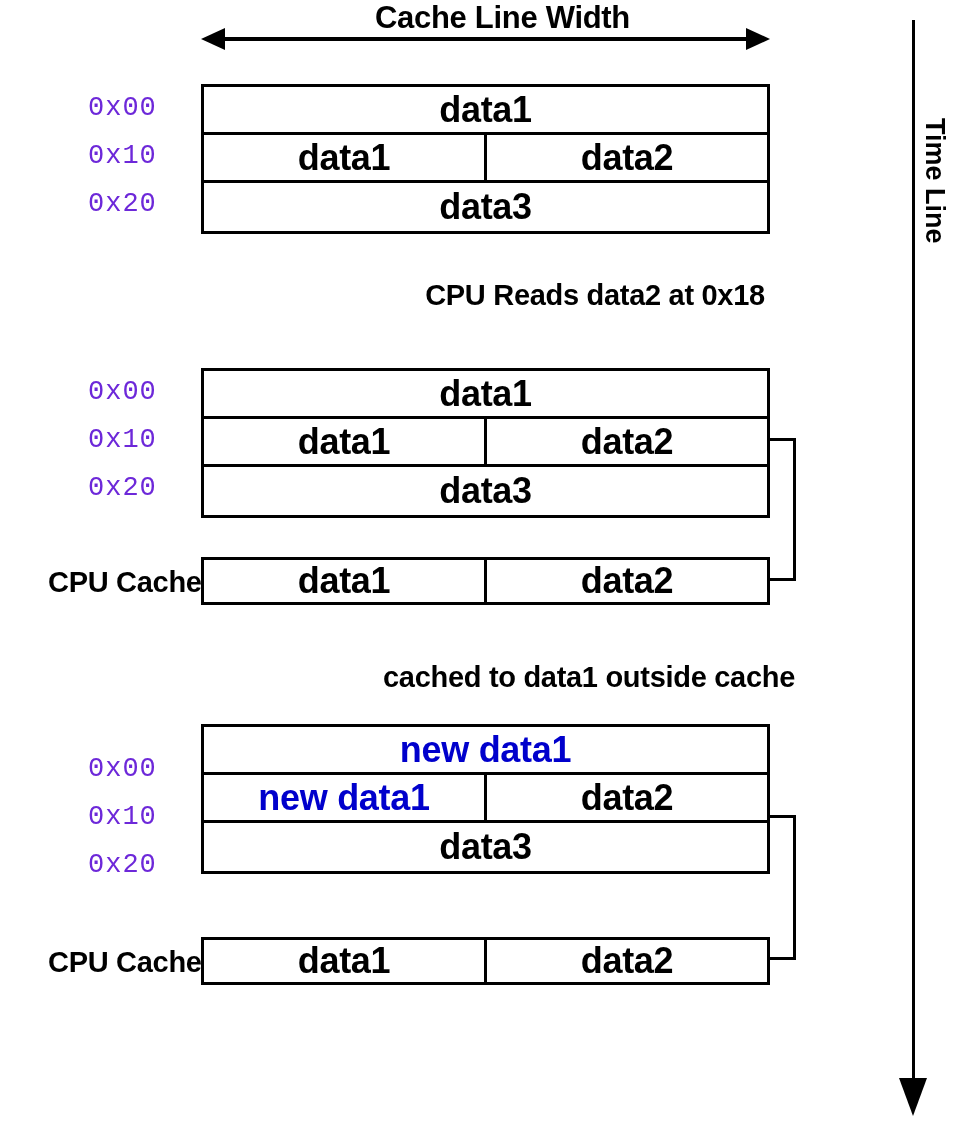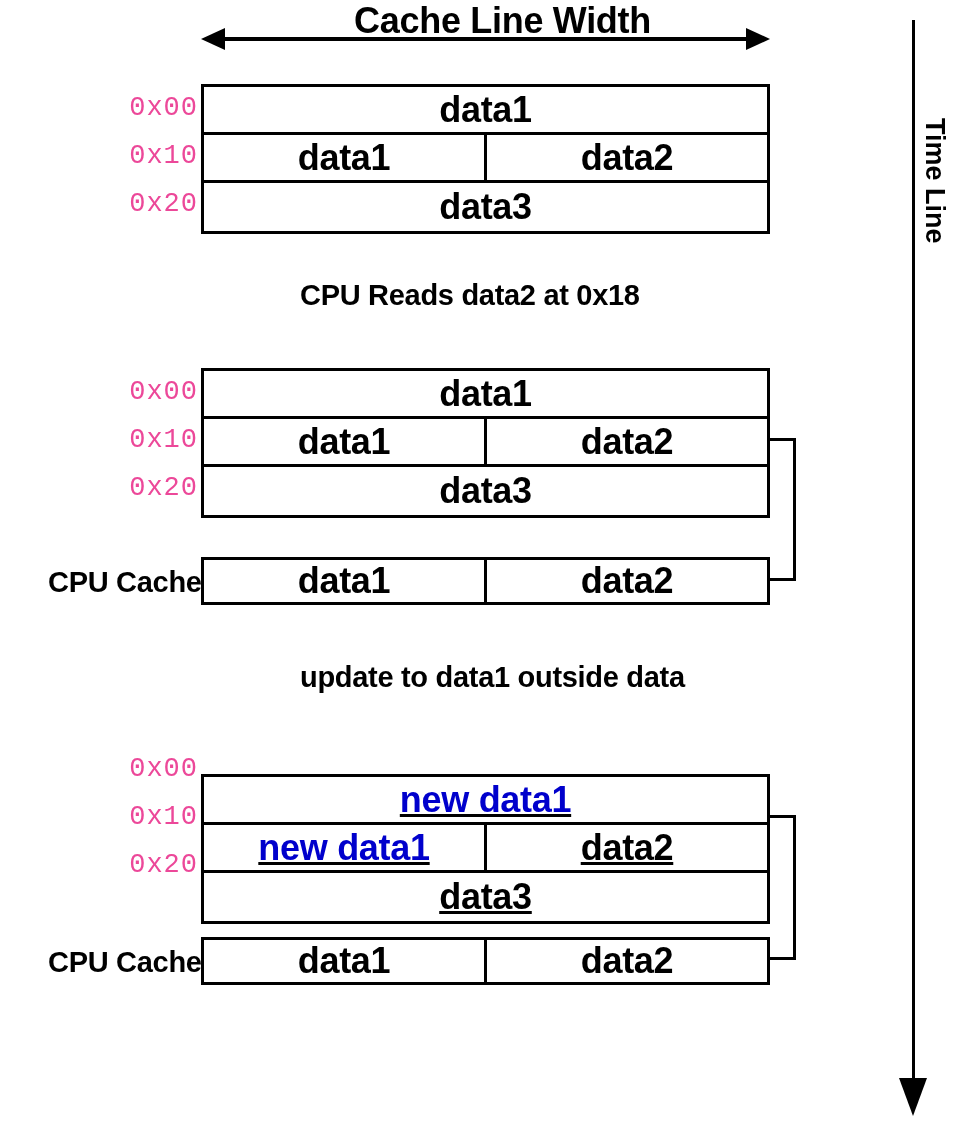--- a/index.html
+++ b/index.html
@@ -22,24 +22,24 @@
     font-family:"Liberation Sans", sans-serif;
     font-weight:bold;
     color:#000000;
     white-space:nowrap;
     letter-spacing:-0.3px;
   }
   .addr{
     position:absolute;
     font-family:"Liberation Mono", monospace;
     font-size:27px;
-    color:#ec4899;
+    color:#6d28d9;
     letter-spacing:1px;
     white-space:nowrap;
-    text-align:right;
+    text-align:left;
     width:110px;
   }
 
   
   .mem-table{
     position:absolute;
     left:201px;
     width:569px;
     border:3px solid #000000;
     box-sizing:border-box;
@@ -87,29 +87,29 @@
     width:190px;
     text-align:left;
     font-size:29px;
     margin-left:48px;
   }
 
   
   .caption{
     position:absolute;
     font-size:29px;
-    text-align:left;
+    text-align:center;
   }
 
   
   .cw-title{
     position:absolute;
     left:0; right:0;
     text-align:center;
-    font-size:36px;
+    font-size:31px;
     top:0px;
     padding-left:45px;
   }
   .cw-arrow-wrap{
     position:absolute;
     left:201px;
     top:28px;
     width:569px;
     height:22px;
   }
@@ -215,27 +215,27 @@
 
   <div class="bracket" style="left:770px; top:438px; width:26px; height:143px;"></div>
 
   <div class="bold-label cache-label" style="top:566px;">CPU Cache</div>
 
   <div class="cache-box" style="top:557px;">
     <div class="cell split-left">data1</div>
     <div class="cell">data2</div>
   </div>
 
-  <div class="bold-label caption" style="left:300px; top:661px; width:578px;">update to data1 outside data</div>
+  <div class="bold-label caption" style="left:300px; top:661px; width:578px;">cached to data1 outside cache</div>
 
   <div class="addr" style="left:88px; top:754px;">0x00</div>
   <div class="addr" style="left:88px; top:802px;">0x10</div>
   <div class="addr" style="left:88px; top:850px;">0x20</div>
 
-  <div class="mem-table" style="top:774px;text-decoration:underline;">
+  <div class="mem-table" style="top:724px;">
     <div class="mem-row">
       <div class="cell blue">new data1</div>
     </div>
     <div class="mem-row">
       <div class="cell split-left blue">new data1</div>
       <div class="cell">data2</div>
     </div>
     <div class="mem-row">
       <div class="cell">data3</div>
     </div>

